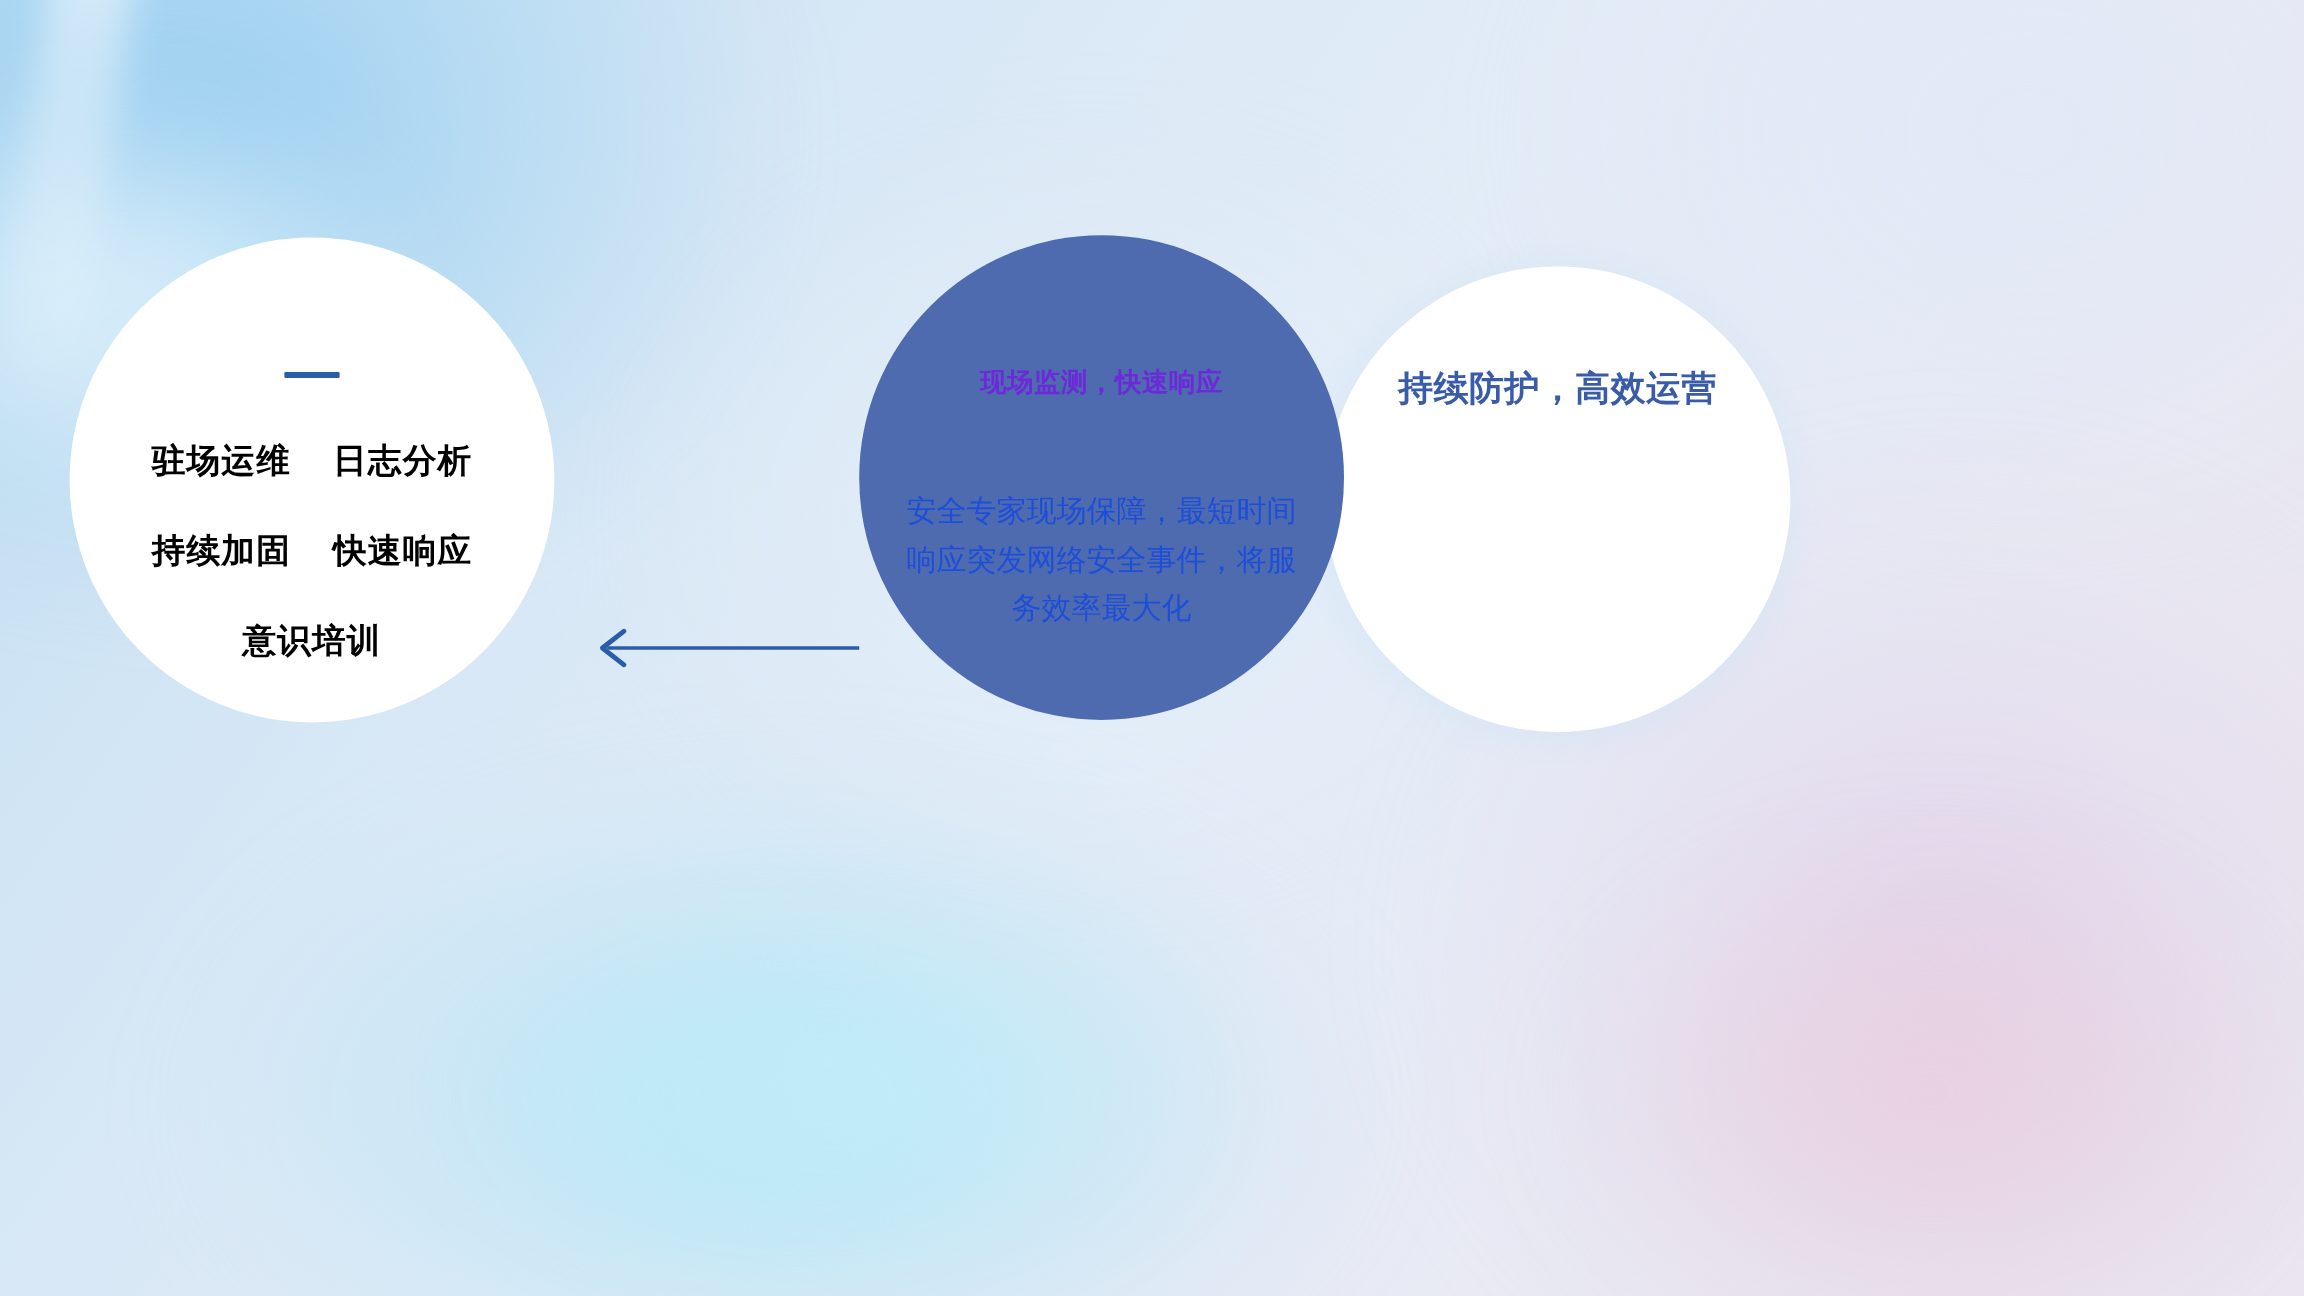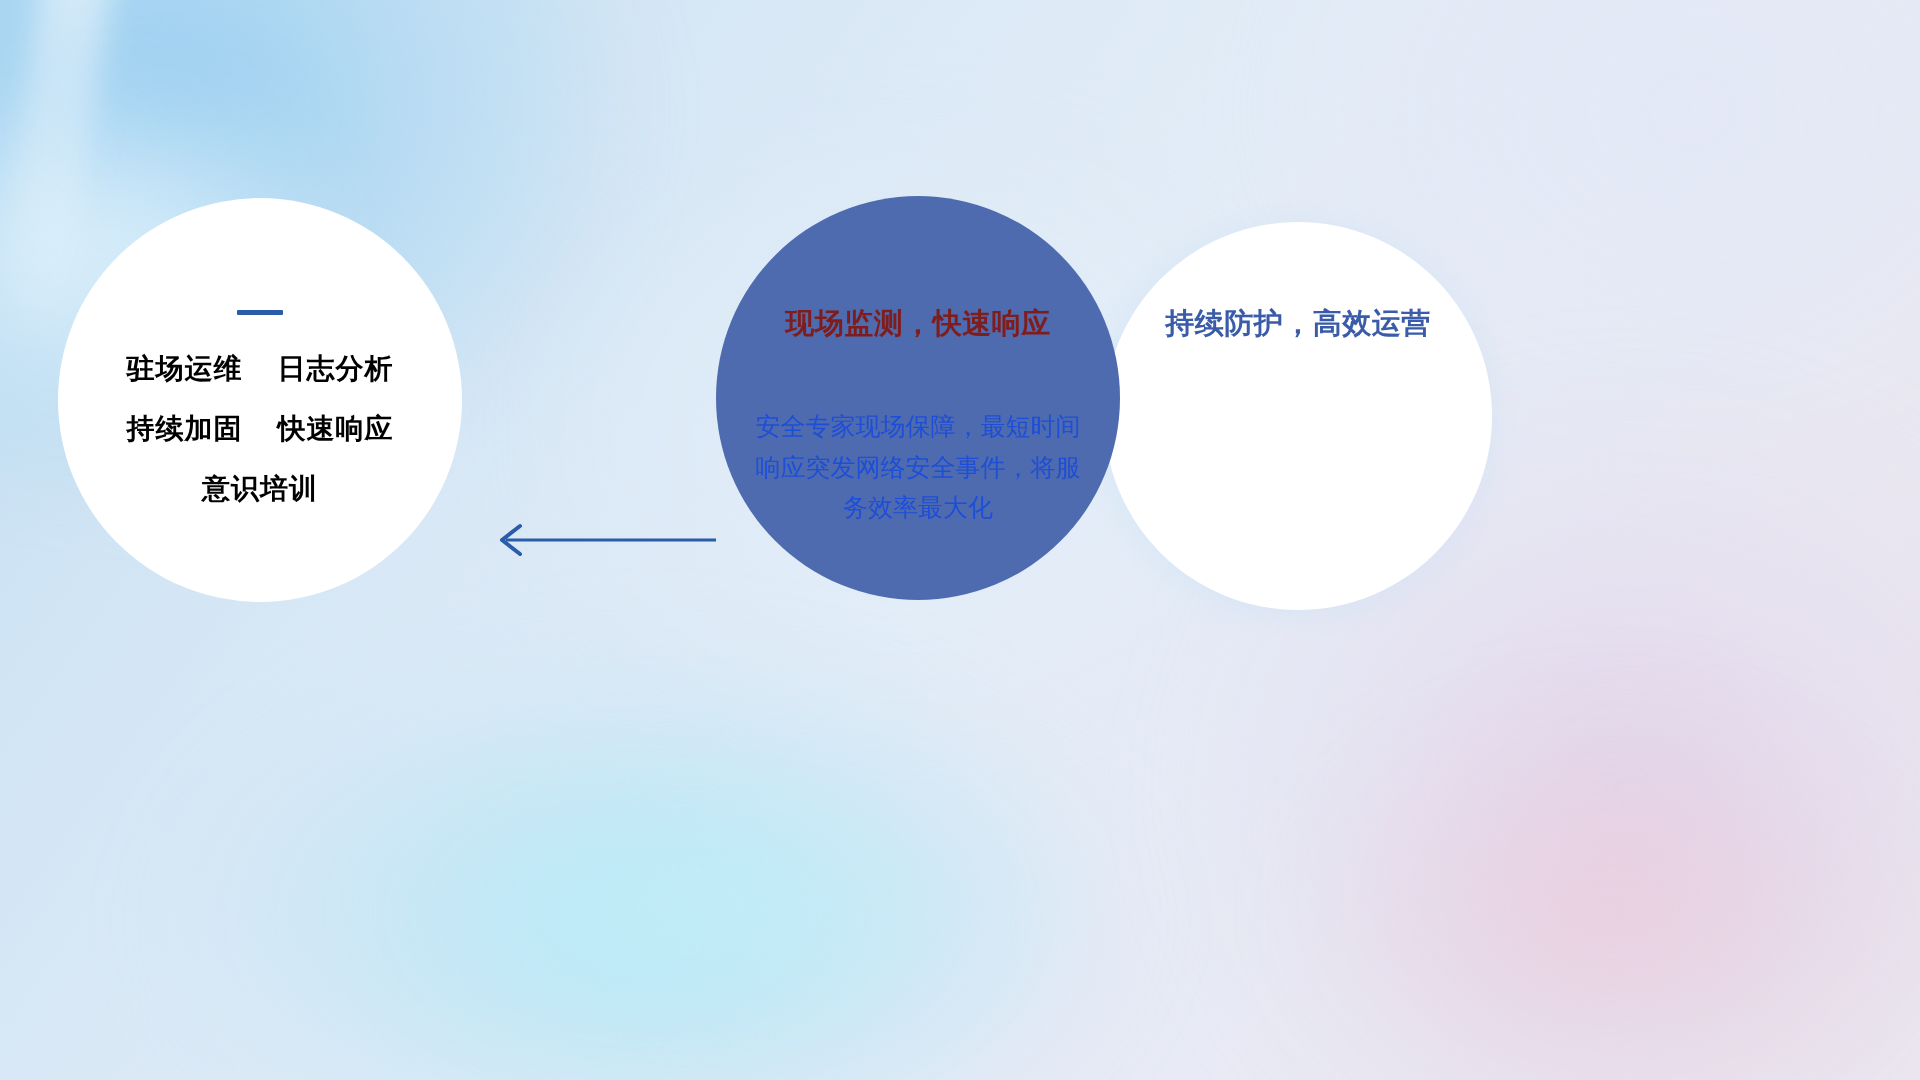--- a/index.html
+++ b/index.html
@@ -171,43 +171,44 @@
   }
   .left-line {
     font-size: 28px;
     font-weight: bold;
     color: #000000;
     letter-spacing: 1px;
     line-height: 1.0;
     margin-bottom: 32px;
     white-space: pre;
     text-align: center;
+    margin-top: 15px;
   }
   .left-line.last { margin-bottom: 0; text-align: right; }
 
   
   .mid-content {
     position: absolute;
     left: 716px;
     top: 196px;
     width: 404px;
     height: 404px;
     z-index: 12;
     box-sizing: border-box;
     pointer-events: none;
   }
   .mid-title {
     position: absolute;
     left: 0;
     top: 108px;
     width: 404px;
     text-align: center;
-    font-size: 29px;
+    font-size: 22px;
     font-weight: bold;
-    color: #7f1d1d;
+    color: #6d28d9;
     letter-spacing: 0.5px;
     white-space: nowrap;
   }
   .mid-body {
     position: absolute;
     left: 28px;
     top: 210px;
     width: 348px;
     text-align: center;
     font-size: 25px;

